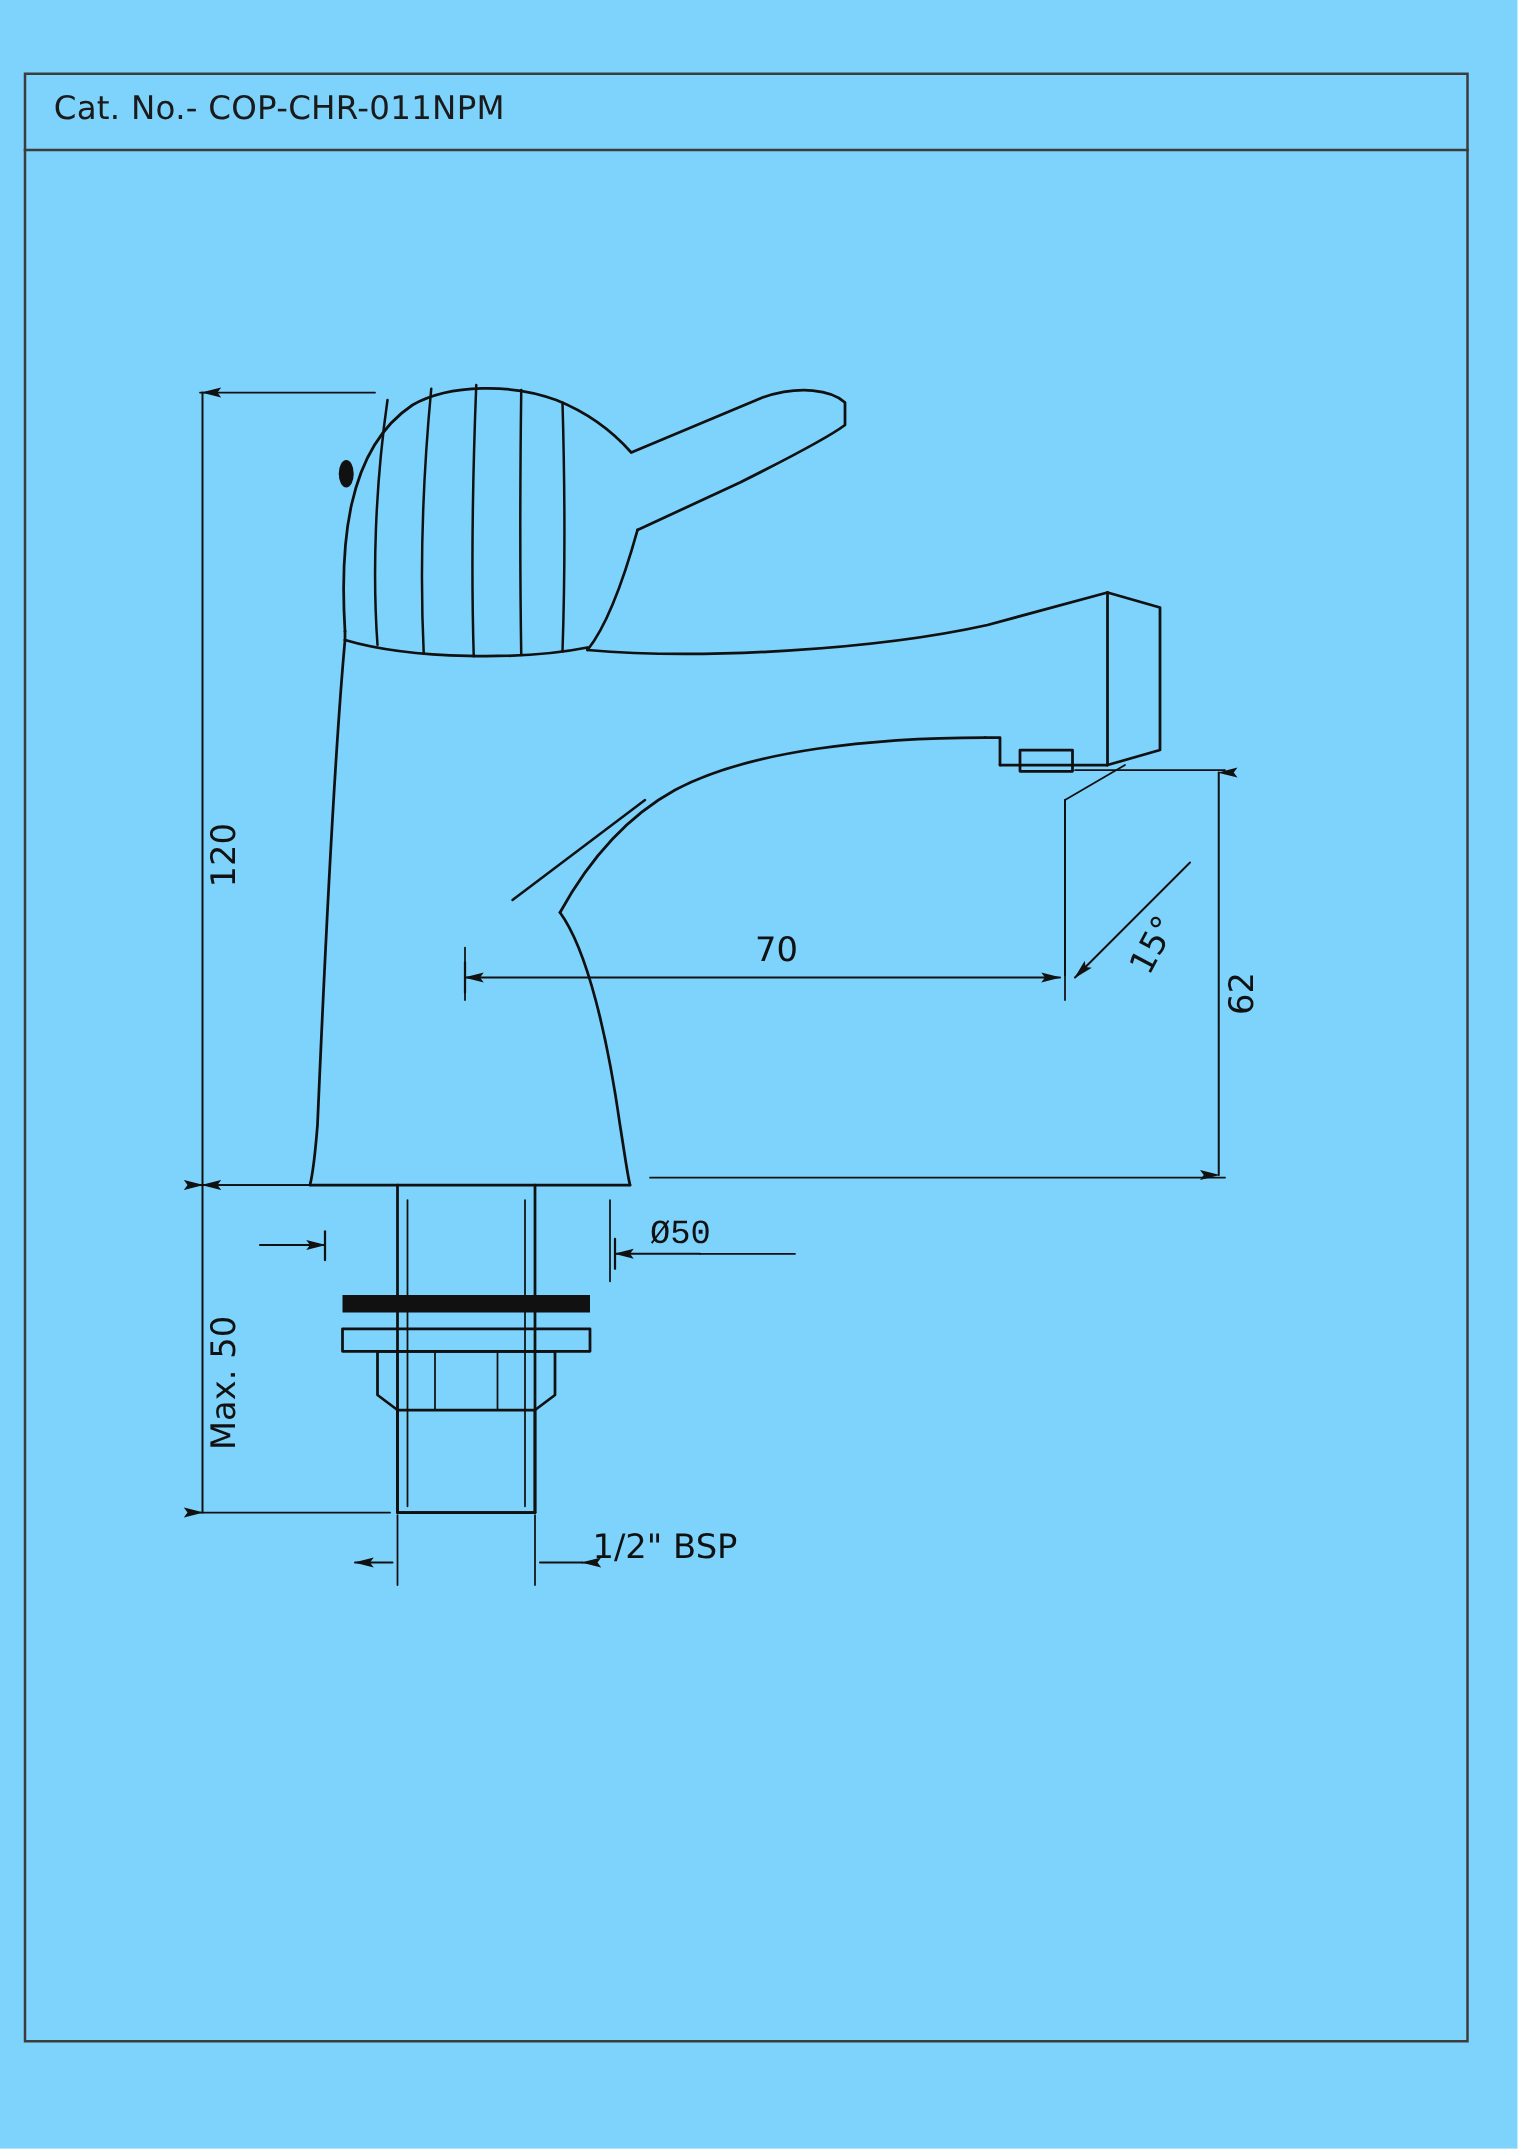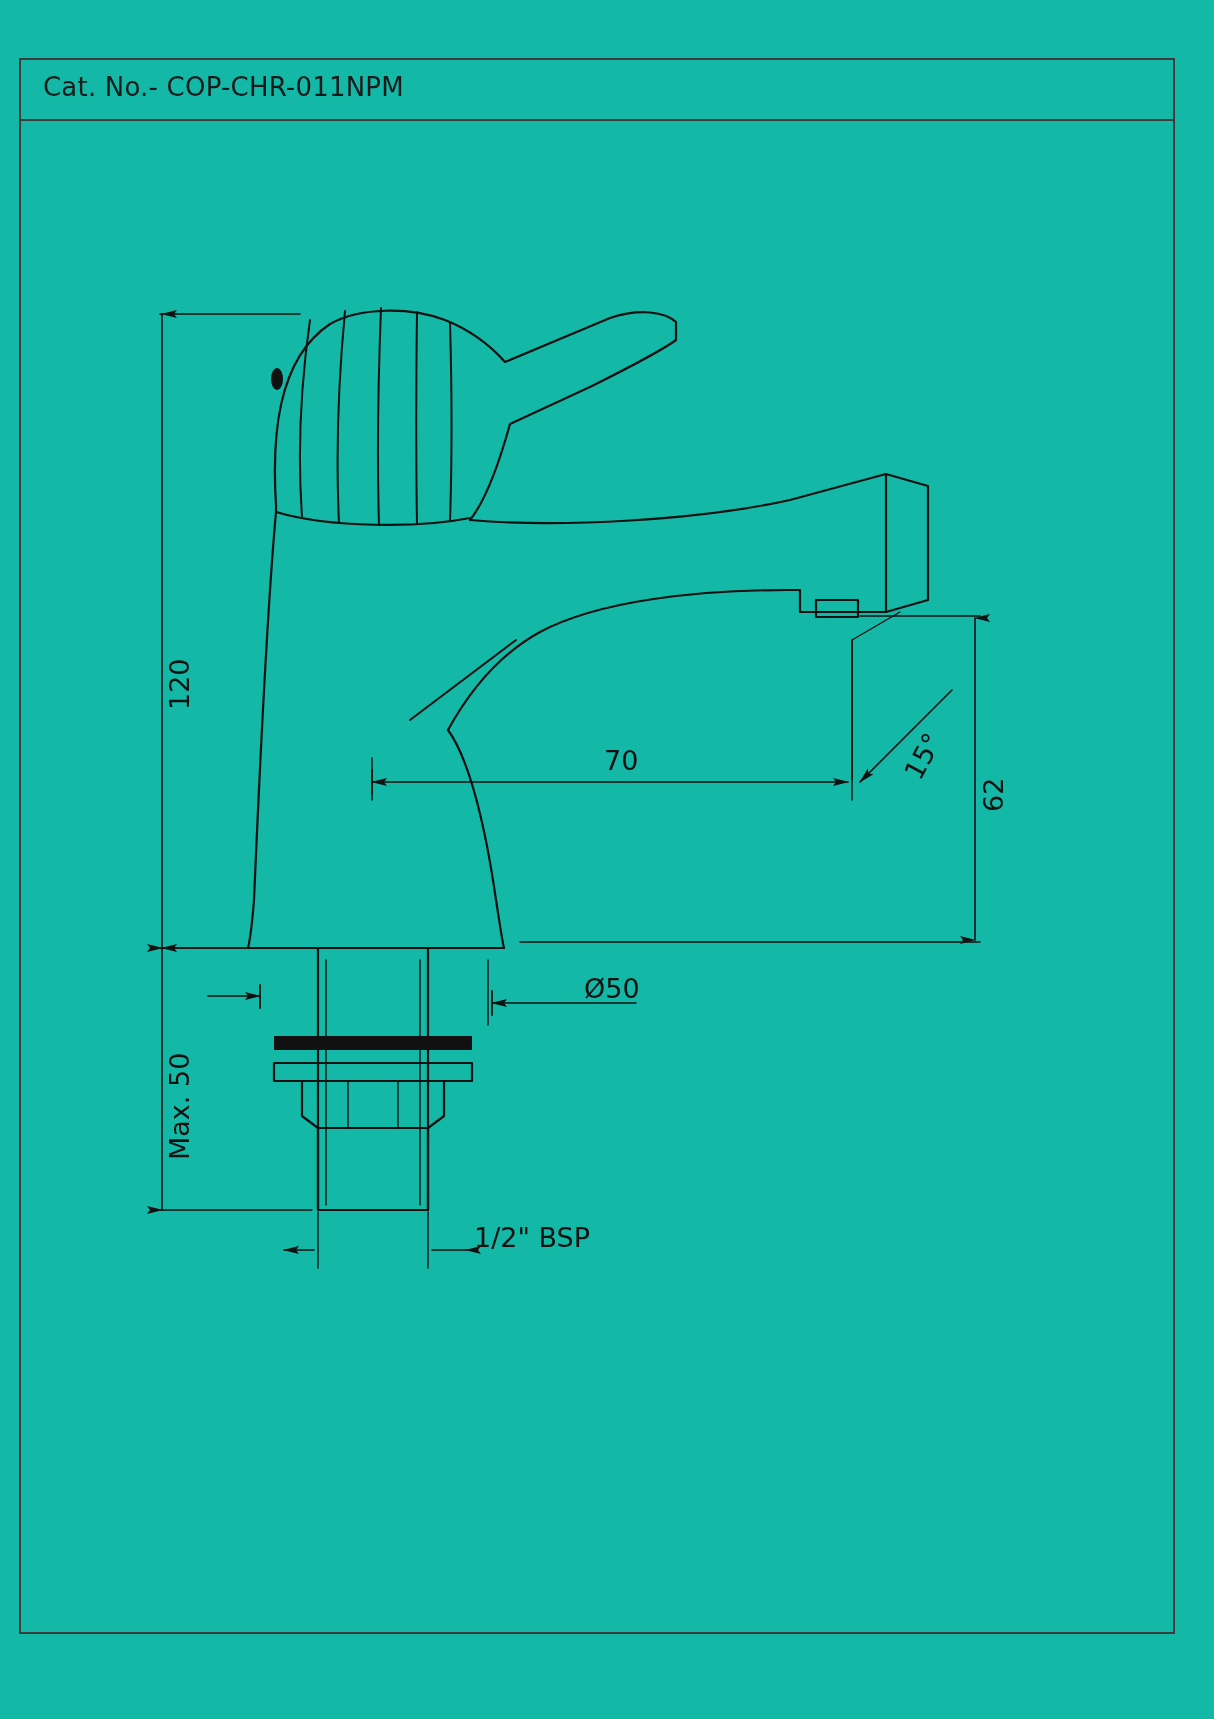--- a/index.html
+++ b/index.html
@@ -8,21 +8,21 @@
     padding: 0;
     background: #ffffff;
   }
   body {
     font-family: "DejaVu Sans", "Liberation Sans", sans-serif;
   }
   #page {
     position: relative;
     width: 1214px;
     height: 1719px;
-    background: #14b8a6;
+    background: #7dd3fc;
     overflow: hidden;
   }
   
   #sheet-border {
     position: absolute;
     left: 19px;
     top: 58px;
     width: 1156px;
     height: 1576px;
     border: 2px solid #3c3c3c;
@@ -254,17 +254,17 @@
   <div class="dim-label rot90" style="left:164px; top:710px;">120</div>
 
   <div class="dim-label rot90" style="left:164px; top:1160px;">Max. 50</div>
 
   <div class="dim-label" style="left:604px; top:745px;">70</div>
 
   <div class="dim-label rot90" style="left:978px; top:812px;">62</div>
 
   <div class="dim-label rot15" style="left:898px; top:770px;">15°</div>
 
-  <div class="dim-label" style="left:584px; top:973px;">Ø50</div>
+  <div class="dim-label" style="left:520px; top:973px;font-family:Liberation Mono, monospace;">Ø50</div>
 
   <div class="dim-label" style="left:474px; top:1222px;">1/2" BSP</div>
 
 </div>
 
 </body></html>

